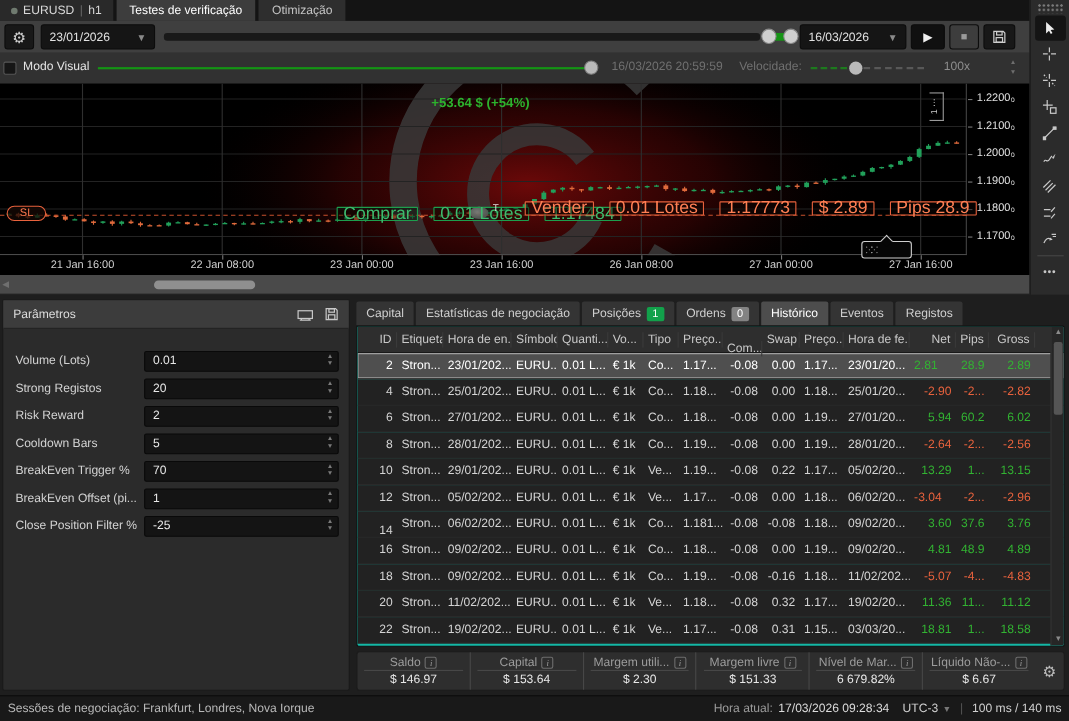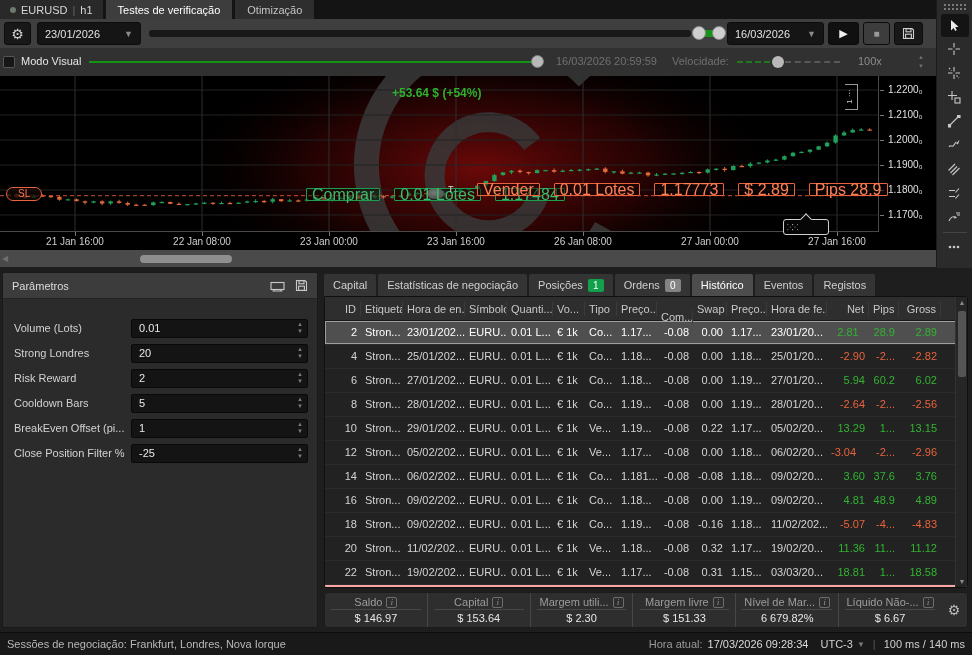--- a/index.html
+++ b/index.html
@@ -102,21 +102,21 @@
   .pinput .val { padding-left:7px; font-size:11px; color:#e8e8e8; }
   .spin { display:flex; flex-direction:column; padding-right:4px; color:#7a7a7a; font-size:6px; line-height:7px; }
 
   
   .brpanel { position:absolute; left:324px; top:272px; width:644px; height:356px; }
   .btabs { display:flex; gap:2px; height:24px; font-size:11px; align-items:flex-end; }
   .btab { display:flex; align-items:center; gap:5px; height:22px; padding:0 9px; background:#343434; color:#cfcfcf; border-radius:2px 2px 0 0; }
   .btab.active { background:#4d4d4d; color:#fff; }
   .badge { min-width:16px; height:13px; line-height:13px; text-align:center; border-radius:2px; color:#fff; font-size:10px; padding:0 2px; }
 
-  .tablewrap { position:absolute; left:0; top:24px; width:644px; height:292px; background:#fca5a5; border:1px solid #101010; border-radius:0 2px 2px 2px; overflow:hidden; }
+  .tablewrap { position:absolute; left:0; top:24px; width:644px; height:292px; background:#14b8a6; border:1px solid #101010; border-radius:0 2px 2px 2px; overflow:hidden; }
   .thead { display:flex; height:24px; background:#2e2e2e; border-bottom:1px solid #191919; font-size:11px; color:#c8c8c8; align-items:center; }
   .th { padding:0 4px; white-space:nowrap; overflow:hidden; border-right:1px solid #3a3a3a; height:14px; line-height:14px; }
   .trow { display:flex; height:24px; line-height:23px; font-size:11px; border-bottom:1px solid #2a2a2a; background:#222; }
   .trow.sel { background:#4f4f4f; box-shadow:inset 0 0 0 1px #9e9e9e; color:#fff; }
   .td { padding:0 4px; white-space:nowrap; overflow:hidden; }
   .vscroll { position:absolute; right:0; top:0; width:12px; height:100%; background:#262626; border-left:1px solid #333; font-size:7px; color:#8a8a8a; text-align:center; }
   .vthumb { position:absolute; left:2px; top:14px; width:8px; height:66px; background:#555; border-radius:2px; }
   .varr-up { position:absolute; top:2px; left:0; width:12px; }
   .varr-dn { position:absolute; bottom:2px; left:0; width:12px; }
 
@@ -590,21 +590,21 @@
           <span class="lbl">Volume (Lots)</span>
           <div class="pinput">
             <span class="val">0.01</span>
             <span class="spin">
               <span>▲</span>
               <span>▼</span>
             </span>
           </div>
         </div>
         <div class="prow">
-          <span class="lbl">Strong Londres</span>
+          <span class="lbl">Strong Registos</span>
           <div class="pinput">
             <span class="val">20</span>
             <span class="spin">
               <span>▲</span>
               <span>▼</span>
             </span>
           </div>
         </div>
         <div class="prow">
           <span class="lbl">Risk Reward</span>
@@ -613,20 +613,30 @@
             <span class="spin">
               <span>▲</span>
               <span>▼</span>
             </span>
           </div>
         </div>
         <div class="prow">
           <span class="lbl">Cooldown Bars</span>
           <div class="pinput">
             <span class="val">5</span>
+            <span class="spin">
+              <span>▲</span>
+              <span>▼</span>
+            </span>
+          </div>
+        </div>
+        <div class="prow">
+          <span class="lbl">BreakEven Trigger %</span>
+          <div class="pinput">
+            <span class="val">70</span>
             <span class="spin">
               <span>▲</span>
               <span>▼</span>
             </span>
           </div>
         </div>
         <div class="prow">
           <span class="lbl">BreakEven Offset (pi...</span>
           <div class="pinput">
             <span class="val">1</span>
@@ -700,21 +710,21 @@
             <span class="td" style="width: 62px; text-align: left;">23/01/202...</span>
             <span class="td" style="width: 42px; text-align: left;">EURU...</span>
             <span class="td" style="width: 46px; text-align: left;">0.01 L...</span>
             <span class="td" style="width: 32px; text-align: left;">€ 1k</span>
             <span class="td" style="width: 32px; text-align: left;">Co...</span>
             <span class="td" style="width: 40px; text-align: left;">1.17...</span>
             <span class="td" style="width: 36px; text-align: right;">-0.08</span>
             <span class="td" style="width: 34px; text-align: right;">0.00</span>
             <span class="td" style="width: 40px; text-align: left;">1.17...</span>
             <span class="td" style="width: 60px; text-align: left;">23/01/20...</span>
-            <span class="td" style="width: 42px; text-align: center; color: rgb(50, 179, 50);">2.81</span>
+            <span class="td" style="width: 42px; text-align: left; color: rgb(50, 179, 50);">2.81</span>
             <span class="td" style="width: 30px; text-align: right; color: rgb(50, 179, 50);">28.9</span>
             <span class="td" style="width: 42px; text-align: right; color: rgb(50, 179, 50);">2.89</span>
           </div>
           <div class="trow">
             <span class="td" style="width: 36px; text-align: right;">4</span>
             <span class="td" style="width: 42px; text-align: left;">Stron...</span>
             <span class="td" style="width: 62px; text-align: left;">25/01/202...</span>
             <span class="td" style="width: 42px; text-align: left;">EURU...</span>
             <span class="td" style="width: 46px; text-align: left;">0.01 L...</span>
             <span class="td" style="width: 32px; text-align: left;">€ 1k</span>
@@ -790,21 +800,21 @@
             <span class="td" style="width: 40px; text-align: left;">1.17...</span>
             <span class="td" style="width: 36px; text-align: right;">-0.08</span>
             <span class="td" style="width: 34px; text-align: right;">0.00</span>
             <span class="td" style="width: 40px; text-align: left;">1.18...</span>
             <span class="td" style="width: 60px; text-align: left;">06/02/20...</span>
             <span class="td" style="width: 42px; text-align: left; color: rgb(232, 98, 61);">-3.04</span>
             <span class="td" style="width: 30px; text-align: right; color: rgb(232, 98, 61);">-2...</span>
             <span class="td" style="width: 42px; text-align: right; color: rgb(232, 98, 61);">-2.96</span>
           </div>
           <div class="trow">
-            <span class="td" style="width: 36px; text-align: right;">14</span>
+            <span class="td" style="width: 36px; text-align: right; margin-top: 6px;">14</span>
             <span class="td" style="width: 42px; text-align: left;">Stron...</span>
             <span class="td" style="width: 62px; text-align: left;">06/02/202...</span>
             <span class="td" style="width: 42px; text-align: left;">EURU...</span>
             <span class="td" style="width: 46px; text-align: left;">0.01 L...</span>
             <span class="td" style="width: 32px; text-align: left;">€ 1k</span>
             <span class="td" style="width: 32px; text-align: left;">Co...</span>
             <span class="td" style="width: 40px; text-align: left;">1.181...</span>
             <span class="td" style="width: 36px; text-align: right;">-0.08</span>
             <span class="td" style="width: 34px; text-align: right;">-0.08</span>
             <span class="td" style="width: 40px; text-align: left;">1.18...</span>

